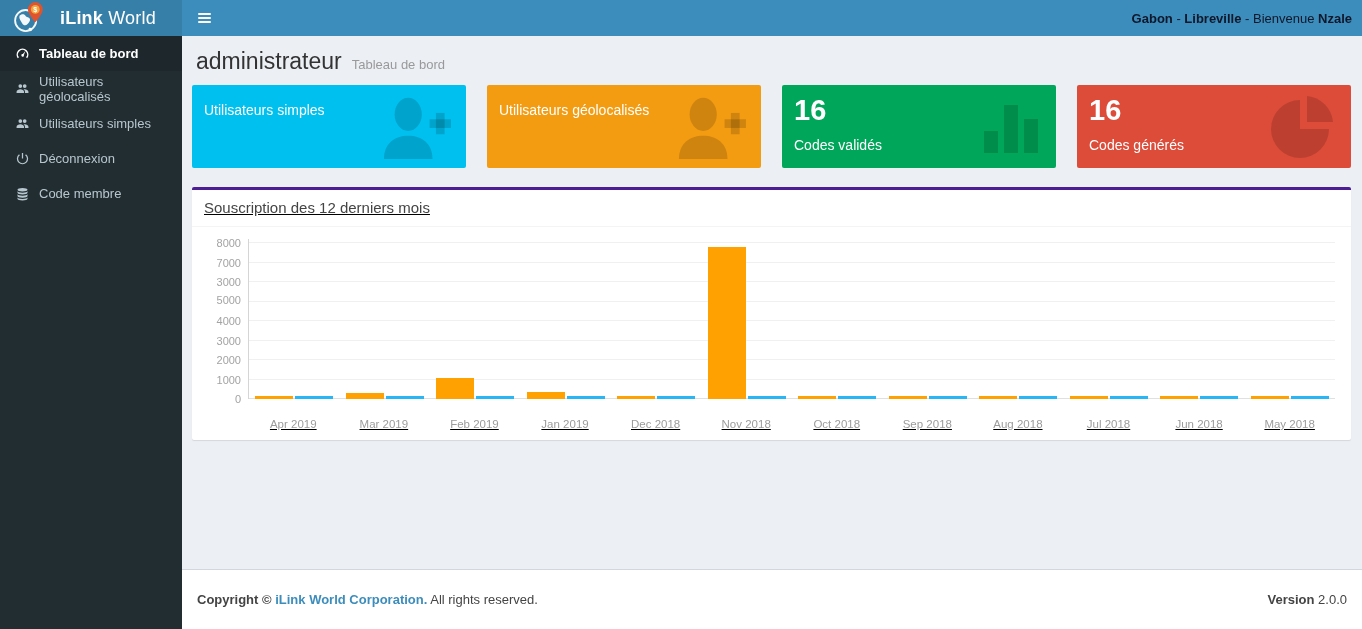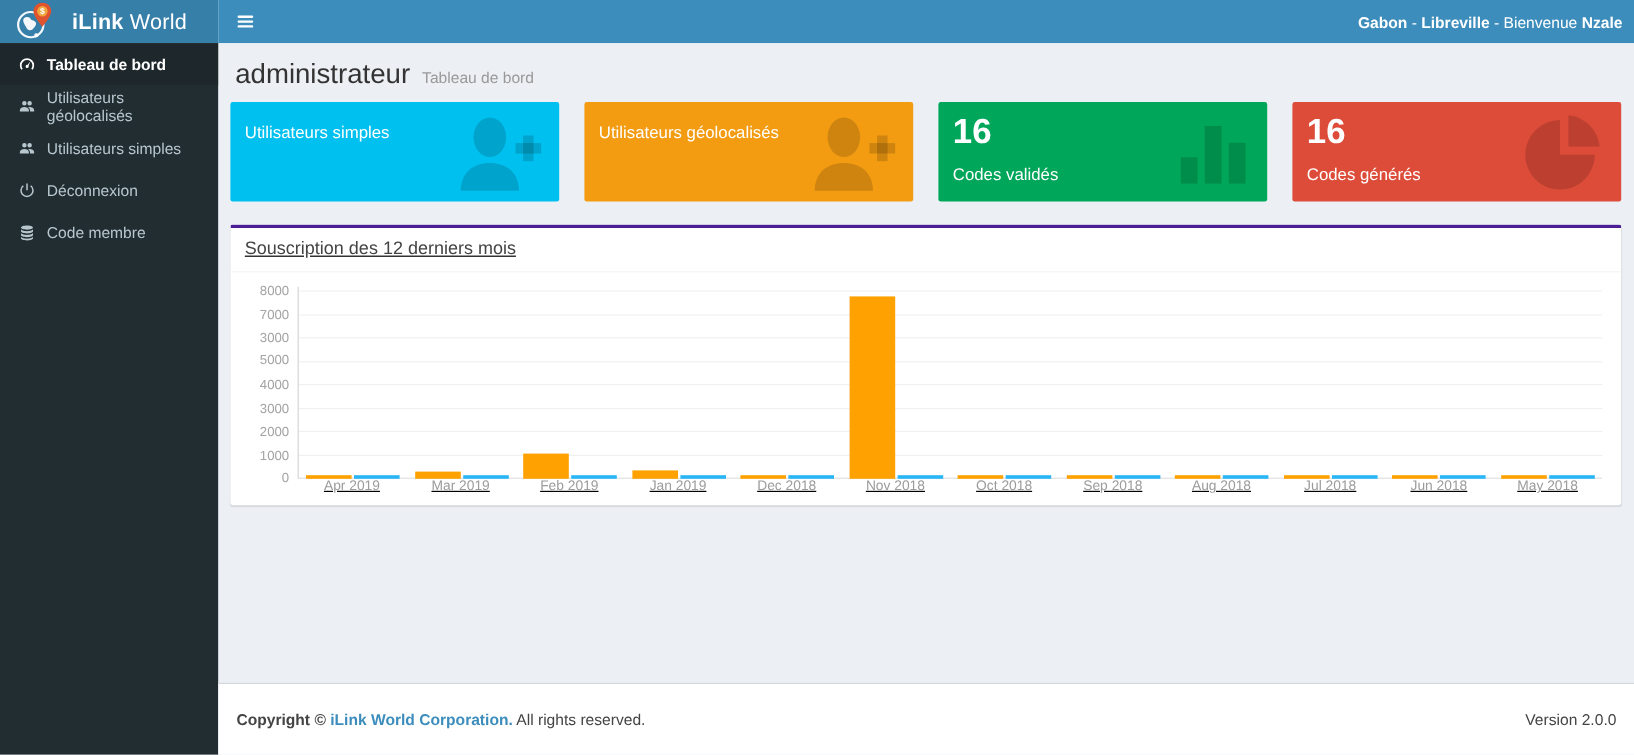--- a/index.html
+++ b/index.html
@@ -10,21 +10,21 @@
 
   
   .navbar { height:36px; display:flex; align-items:stretch; flex:none; }
   .logo { width:182px; background:#367fa9; color:#fff; display:flex; align-items:center; padding-left:12px; gap:14px; }
   .logo-icon svg { display:block; }
   .brand { font-size:18px; color:#fff; letter-spacing:.2px; }
   .brand b { font-weight:bold; }
   .nav-rest { flex:1; background:#3c8dbc; display:flex; align-items:center; }
   .hamburger { width:44px; height:36px; display:flex; align-items:center; justify-content:center; cursor:pointer; flex-direction:column; gap:2px; }
   .hamburger i { display:block; width:13px; height:2px; background:#fff; border-radius:1px; }
-  .nav-user { margin-left:auto; padding-right:10px; color:#ffffff; font-size:13px; }
+  .nav-user { margin-left:auto; padding-right:10px; color:#0f172a; font-size:13px; }
   .nav-user b { font-weight:bold; }
 
   
   .body-row { flex:1; display:flex; min-height:0; }
 
   
   .sidebar { width:182px; background:#222d32; flex:none; }
   .side-item { display:flex; align-items:center; gap:9px; padding:0 14px; height:35px; color:#b8c7ce; font-size:13px; cursor:pointer; }
   .side-item.active { background:#1e282c; color:#fff; font-weight:bold; }
   .side-item .sicon { width:16px; height:16px; flex:none; display:flex; align-items:center; justify-content:center; }
@@ -51,29 +51,29 @@
   .box-body { padding:12px 16px 10px 10px; }
 
   .chart-wrap { position:relative; margin-left:46px; }
   .plot { position:relative; height:160px; border-left:1px solid #d5d5d5; }
   .gridline { position:absolute; left:0; right:0; height:1px; background:#f0f0f0; }
   .gridline.zero { background:#e0e0e0; }
   .ylabel { position:absolute; left:-46px; width:38px; text-align:right; font-size:11px; color:#a3a3a3; transform:translateY(6px); }
   .groups { position:absolute; left:0; right:0; top:0; bottom:0; display:flex; }
   .bar-group { flex:1; display:flex; align-items:flex-end; justify-content:center; gap:2px; }
   .bar { width:38px; border-radius:0; }
-  .xlabels { display:flex; margin-top:0; }
+  .xlabels { display:flex; margin-top:19px; }
   .xlabels div { flex:1; text-align:center; font-size:11.5px; color:#9c9c9c; }
 
   
   .footer { margin-top:auto; background:#fff; border-top:1px solid #d2d6de; padding:22px 15px; font-size:13px; color:#444; display:flex; }
   .footer a { color:#3c8dbc; text-decoration:none; font-weight:bold; cursor:pointer; }
   .footer .left b { font-weight:bold; }
   .footer .right { margin-left:auto; }
-  .footer .right b { font-weight:normal; }
+  .footer .right b { font-weight:bold; }
 </style>
 </head>
 <body>
 
 <div class="app">
 
   <div class="navbar">
     <div class="logo">
       <span class="logo-icon">
         <svg width="34" height="32" viewBox="0 0 40 38">

